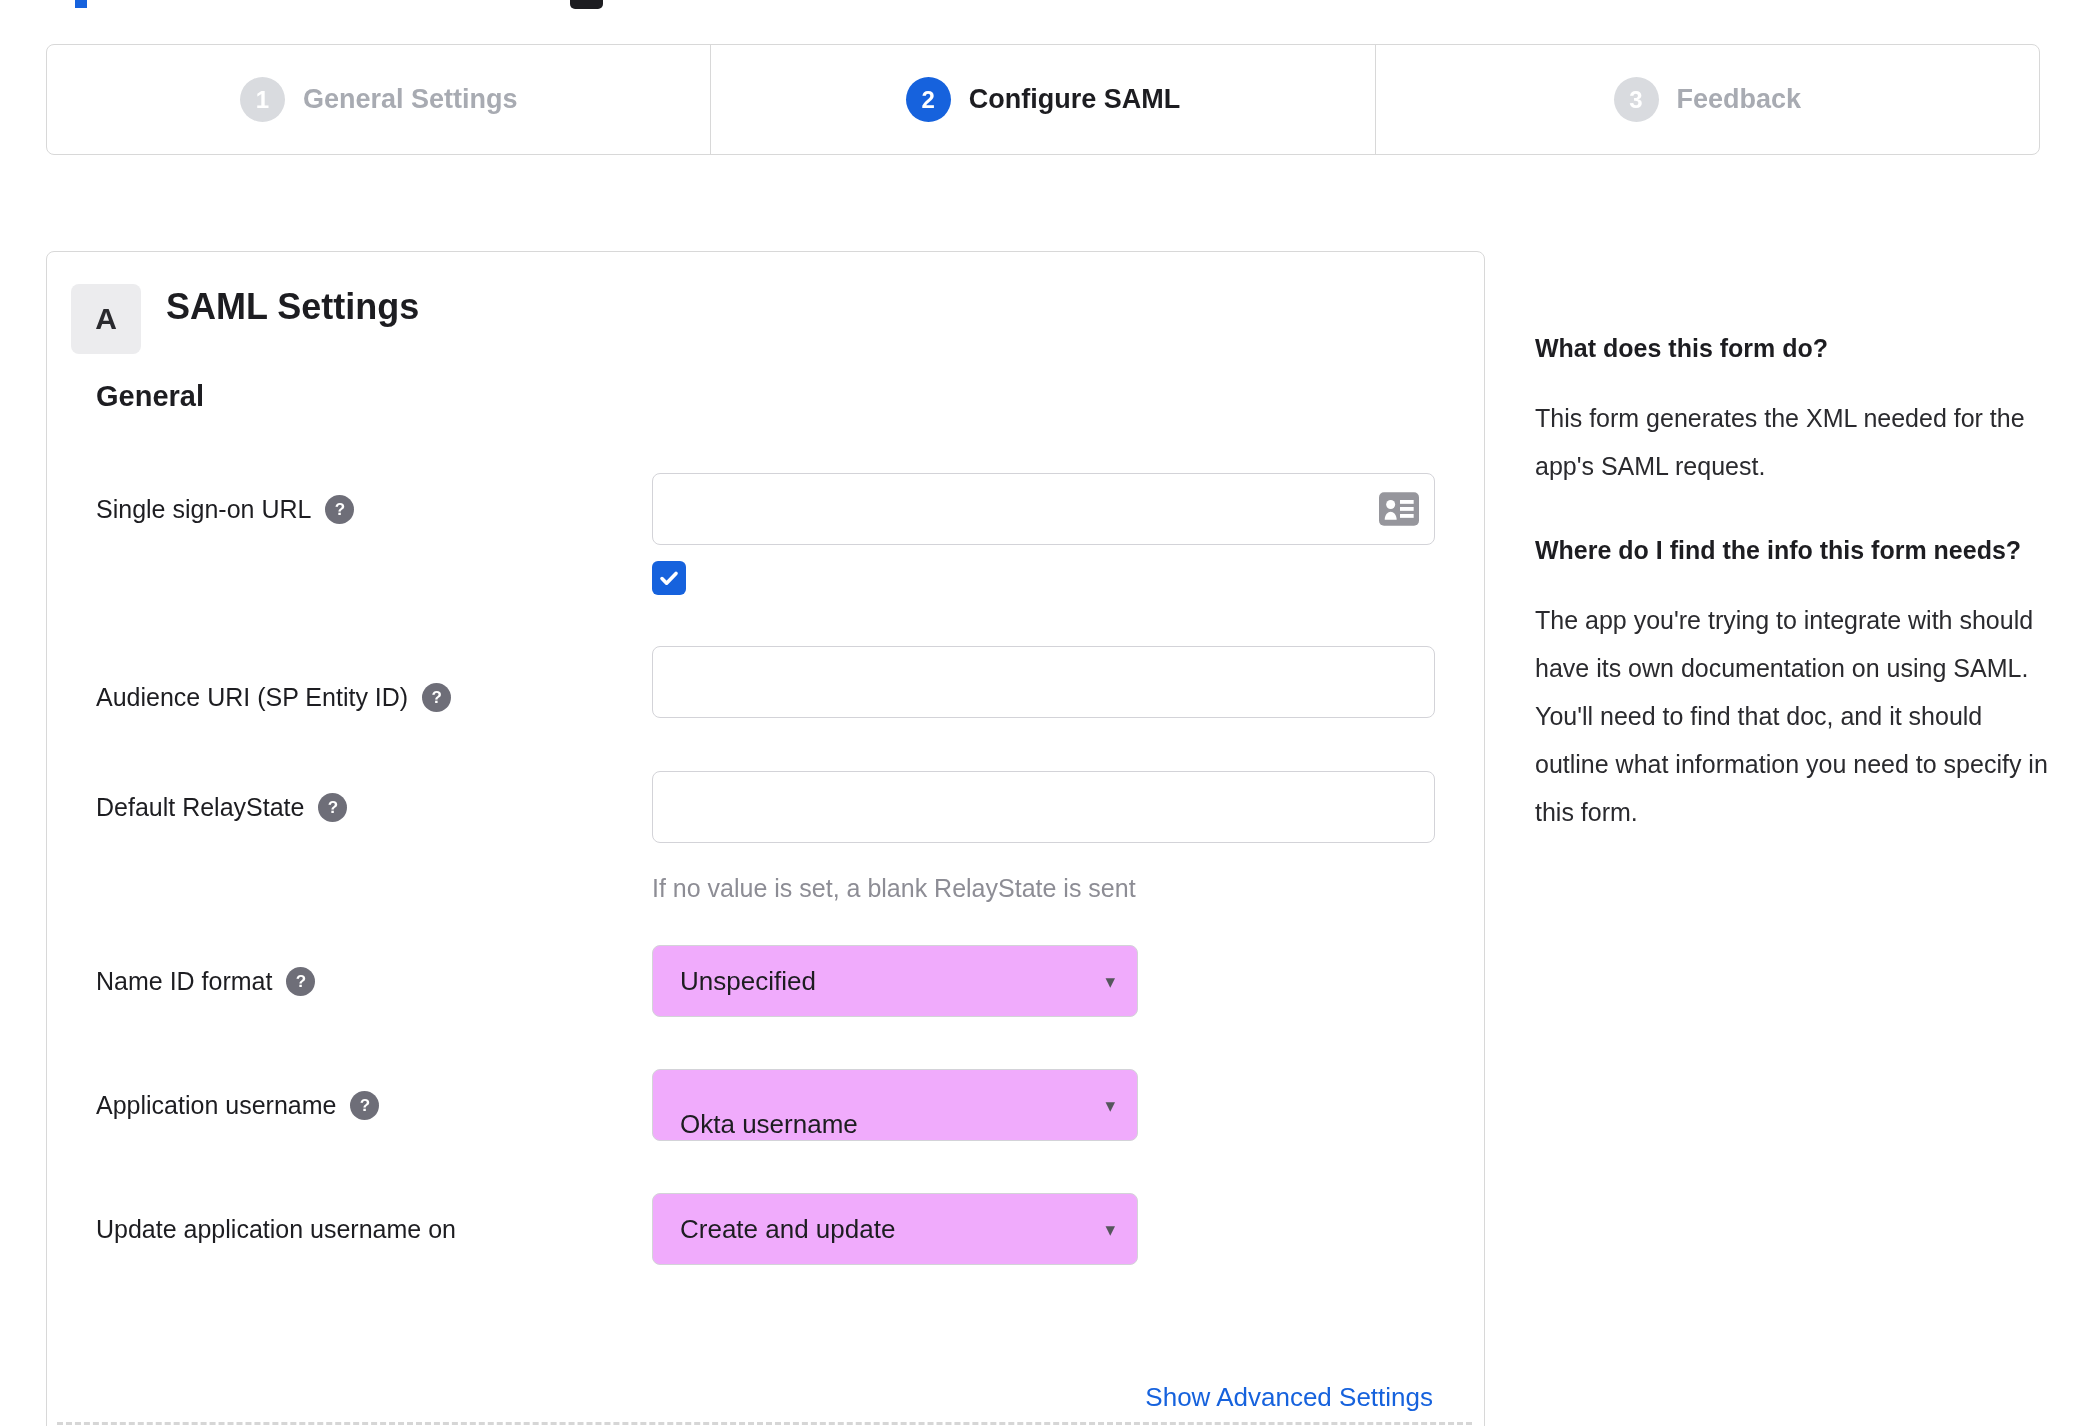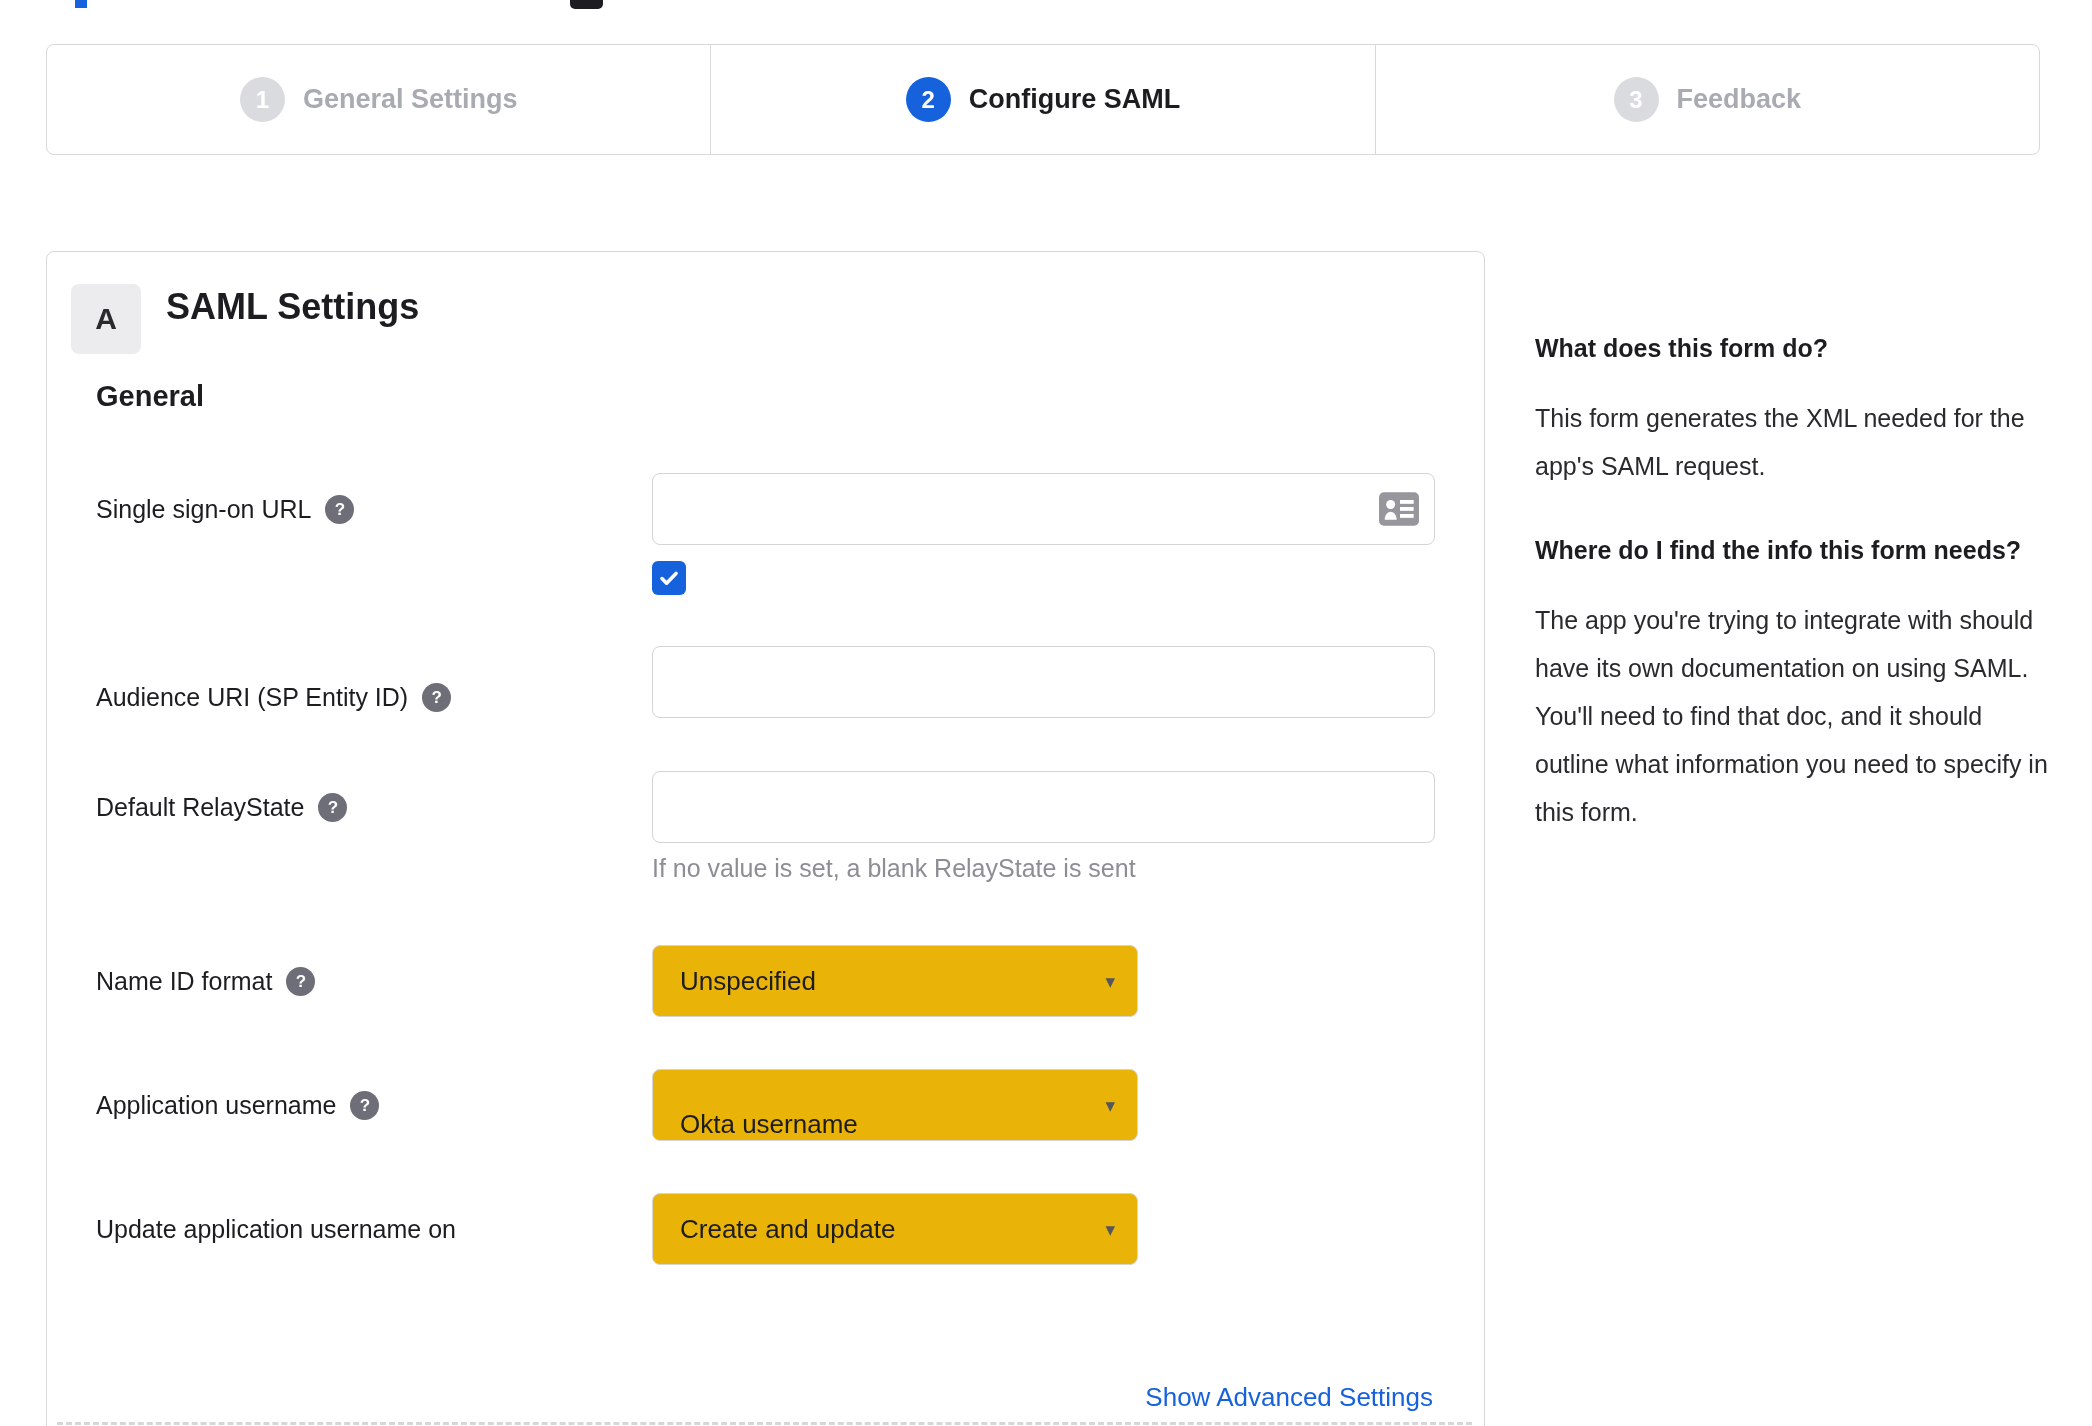--- a/index.html
+++ b/index.html
@@ -37,23 +37,23 @@
   .input-wrap { left:605px; width:783px; height:72px; }
   .input-wrap input { position:absolute; left:0; top:0; width:100%; height:100%; background:#fff;
     border:1px solid #d3d3d8; border-radius:8px; font-size:26px; padding:0 60px 0 24px; outline:none; }
   .card-icon { position:absolute; right:16px; top:19px; width:40px; height:34px; }
 
   .checkbox { left:605px; top:309px; width:34px; height:34px; background:#1662dd; border-radius:6px;
     display:flex; align-items:center; justify-content:center; }
   .checkbox svg { width:24px; height:24px; }
   .checkbox-label { left:664px; top:309px; height:34px; display:flex; align-items:center; font-size:26px; }
 
-  .hint { left:605px; font-size:25px; color:#8d8d95; }
+  .hint { left:605px; font-size:25px; color:#8d8d95;margin-top:20px; }
 
-  .select { left:605px; width:486px; height:72px; background:#eab308; border:1px solid #d3d3d8;
+  .select { left:605px; width:486px; height:72px; background:#f0abfc; border:1px solid #d3d3d8;
     border-radius:8px; display:flex; align-items:center; padding:0 50px 0 27px; font-size:26px; cursor:pointer; }
   .select .caret { position:absolute; right:22px; top:50%; transform:translateY(-50%);
     font-size:19px; color:#55565c; }
 
   .advanced-link { top:1130px; right:51px; font-size:26px; font-weight:500; color:#1662dd;
     text-decoration:none; cursor:pointer; }
   .dashed-divider { left:10px; top:1170px; width:1415px; border-top:3px dashed #d6d6d6; }
 
   
   .help-col { left:1535px; top:330px; width:514px; }

